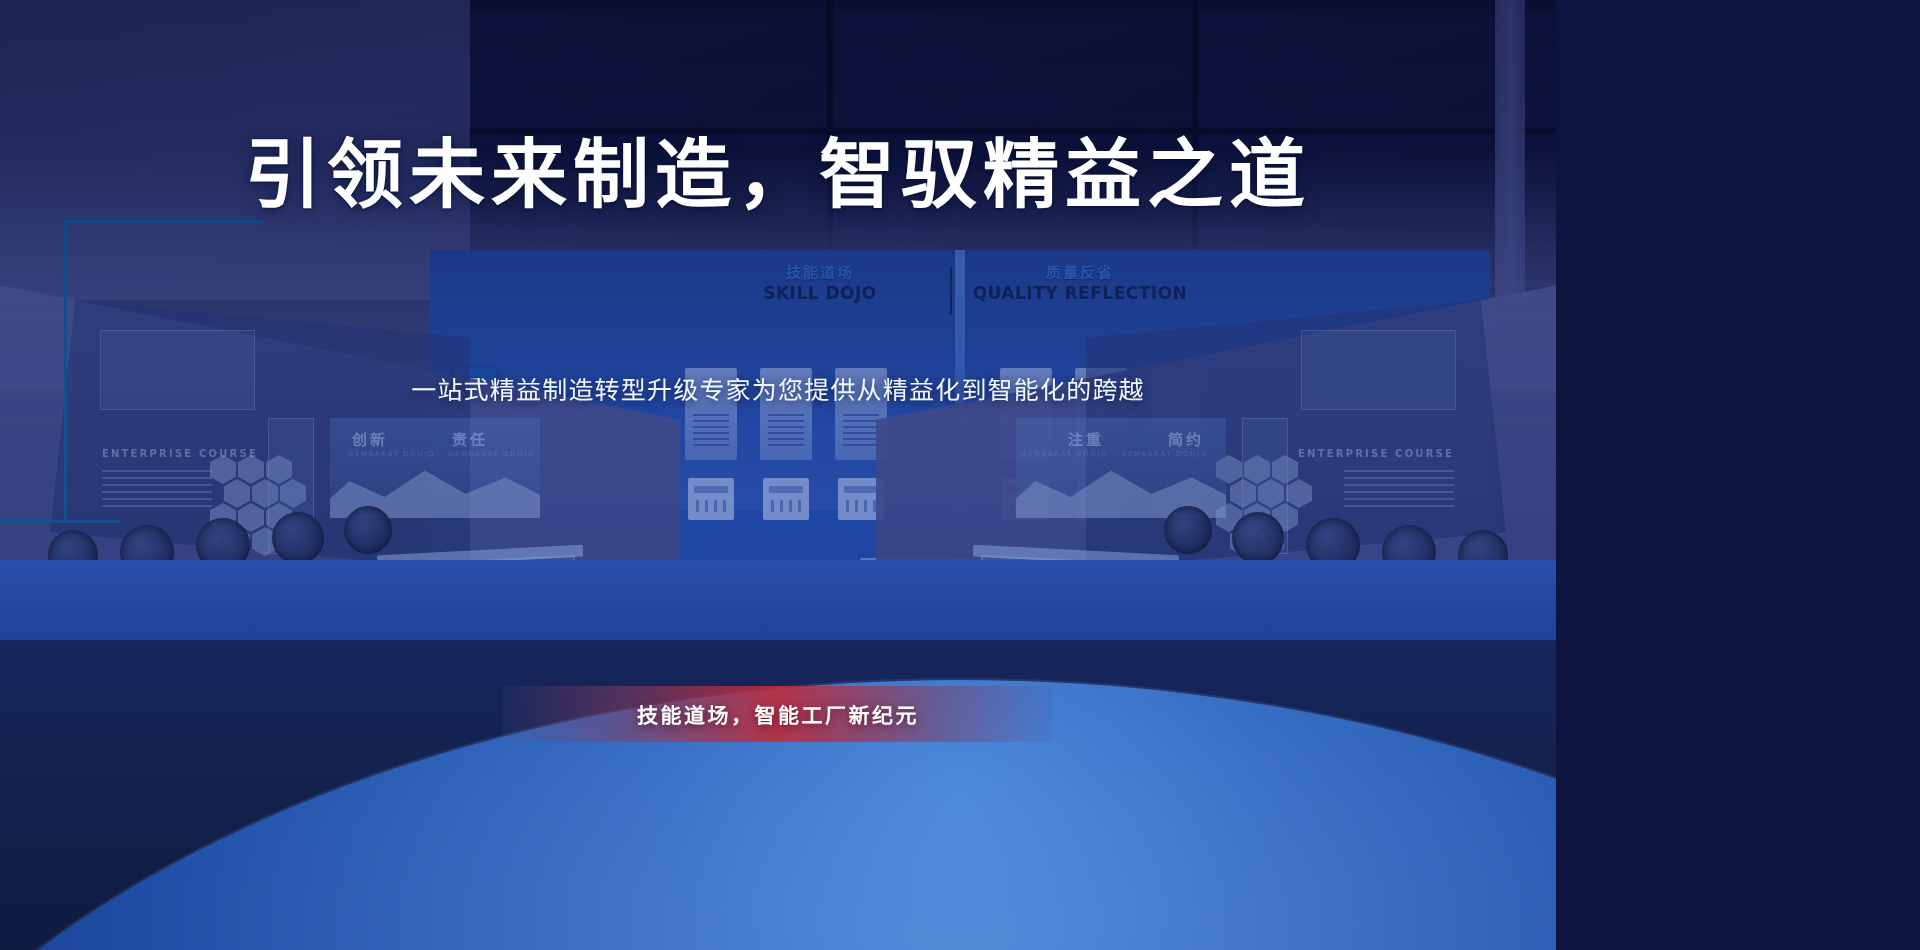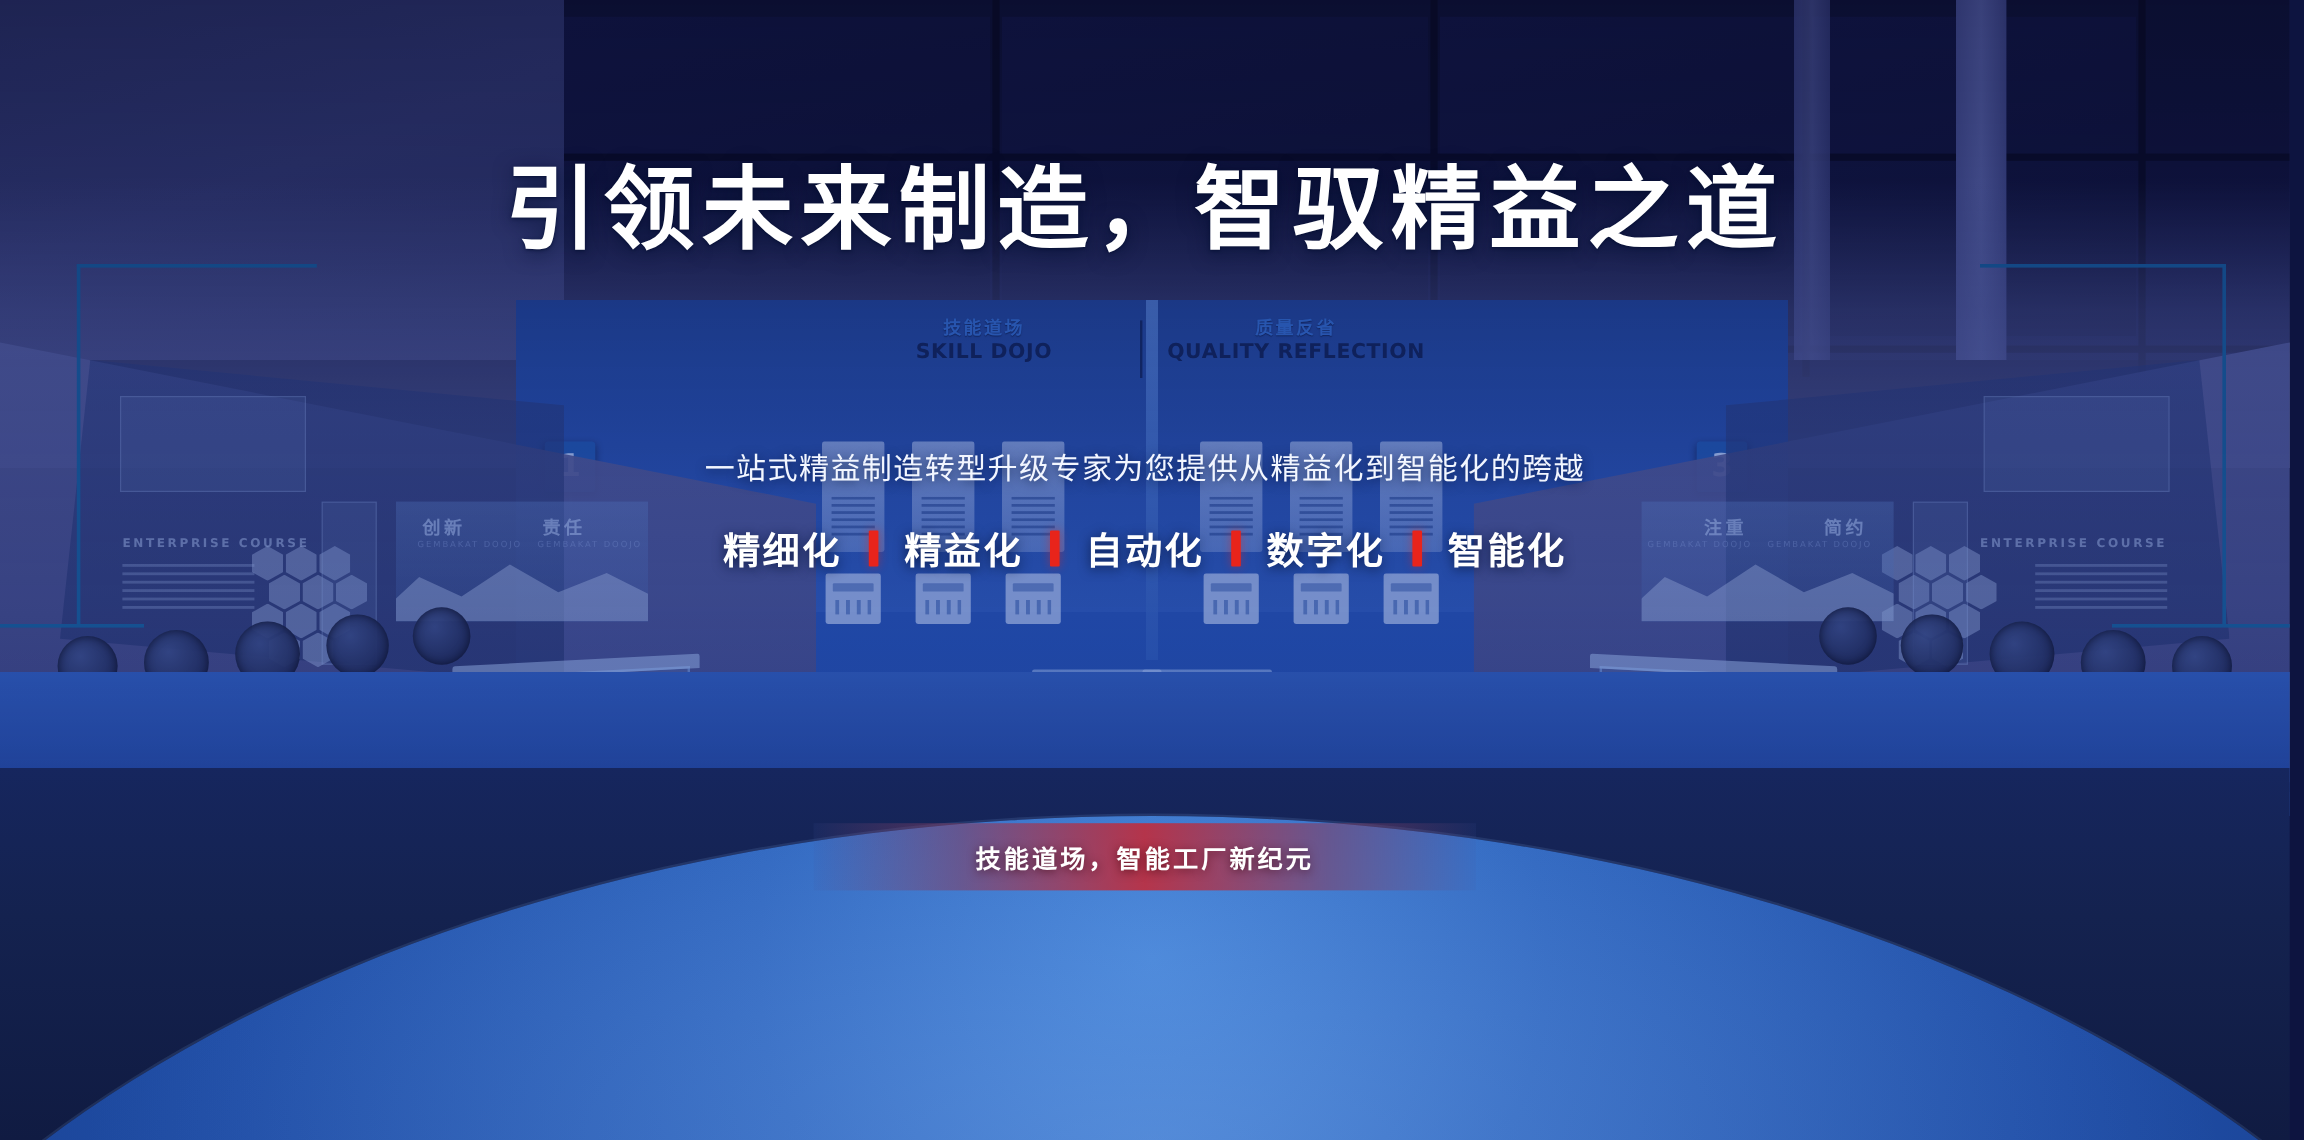--- a/index.html
+++ b/index.html
@@ -1,21 +1,21 @@
 <!DOCTYPE html>
 <html lang="zh-CN"><head>
 <meta charset="utf-8">
 <title>Lean Manufacturing Hero Banner</title>
 <style>
   * { margin:0; padding:0; box-sizing:border-box; }
   html,body { width:1920px; height:950px; overflow:hidden; background:#0d1440; }
   body { font-family:"DejaVu Sans","Liberation Sans",sans-serif; }
 
   .stage {
-    position:relative; width:1908px; height:950px; overflow:hidden;
+    position:relative; width:1556px; height:950px; overflow:hidden;
     background:#121a4a;
   }
 
   
   .bg-hall { position:absolute; inset:0; }
 
   
   .window-wall{
     position:absolute; left:0; top:0; width:1920px; height:300px;
     background:linear-gradient(180deg,#151a46 0%,#171c4d 55%,#1b2256 100%);
@@ -488,30 +488,19 @@
 
     </div>
   </div>
 
   <div class="content">
 
     <h1 class="headline">引领未来制造，智驭精益之道</h1>
 
     <p class="subtitle">一站式精益制造转型升级专家为您提供从精益化到智能化的跨越</p>
 
-    <div class="keywords">
-      <span class="kw">精细化</span>
-      <span class="kw-sep"></span>
-      <span class="kw">精益化</span>
-      <span class="kw-sep"></span>
-      <span class="kw">自动化</span>
-      <span class="kw-sep"></span>
-      <span class="kw">数字化</span>
-      <span class="kw-sep"></span>
-      <span class="kw">智能化</span>
-    </div>
 
     <div class="cta-banner">
       <span class="cta-text">技能道场，智能工厂新纪元</span>
     </div>
 
   </div>
 </div>
 
 </body></html>

